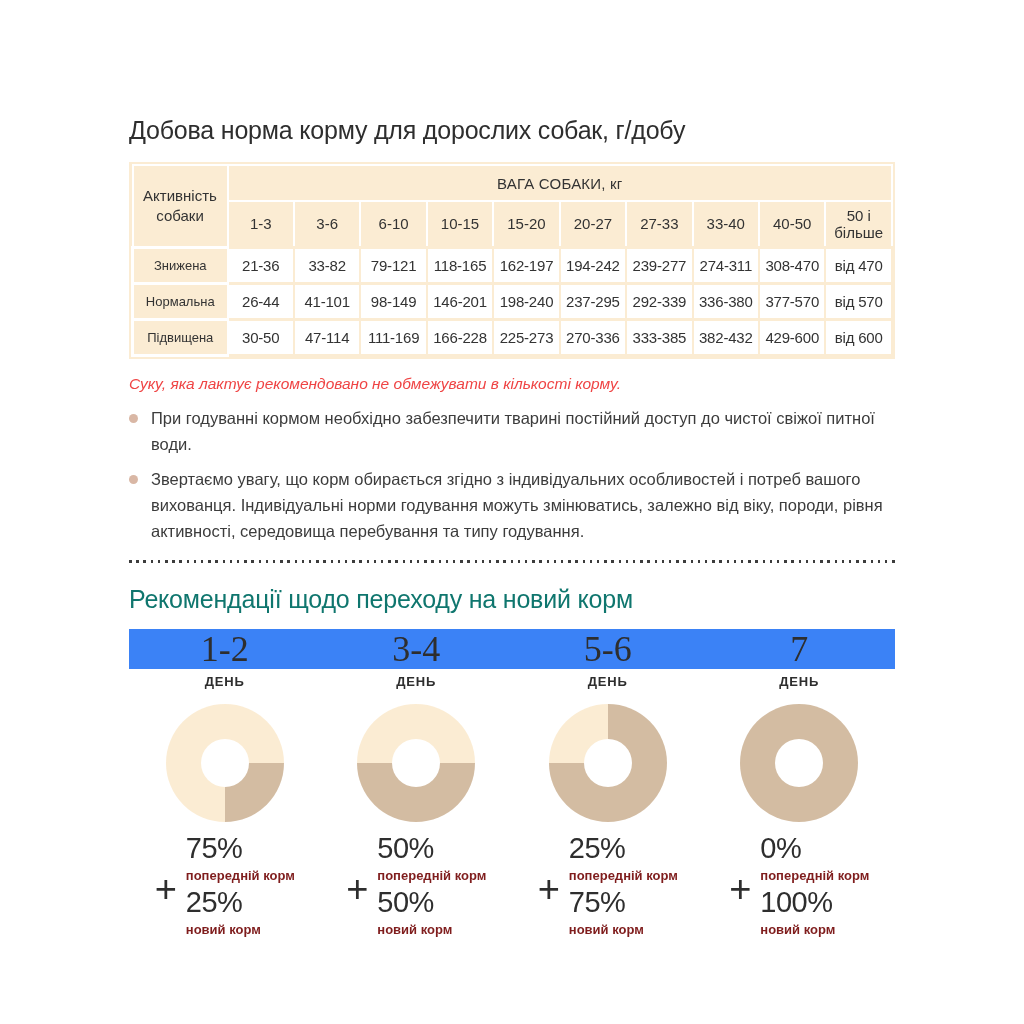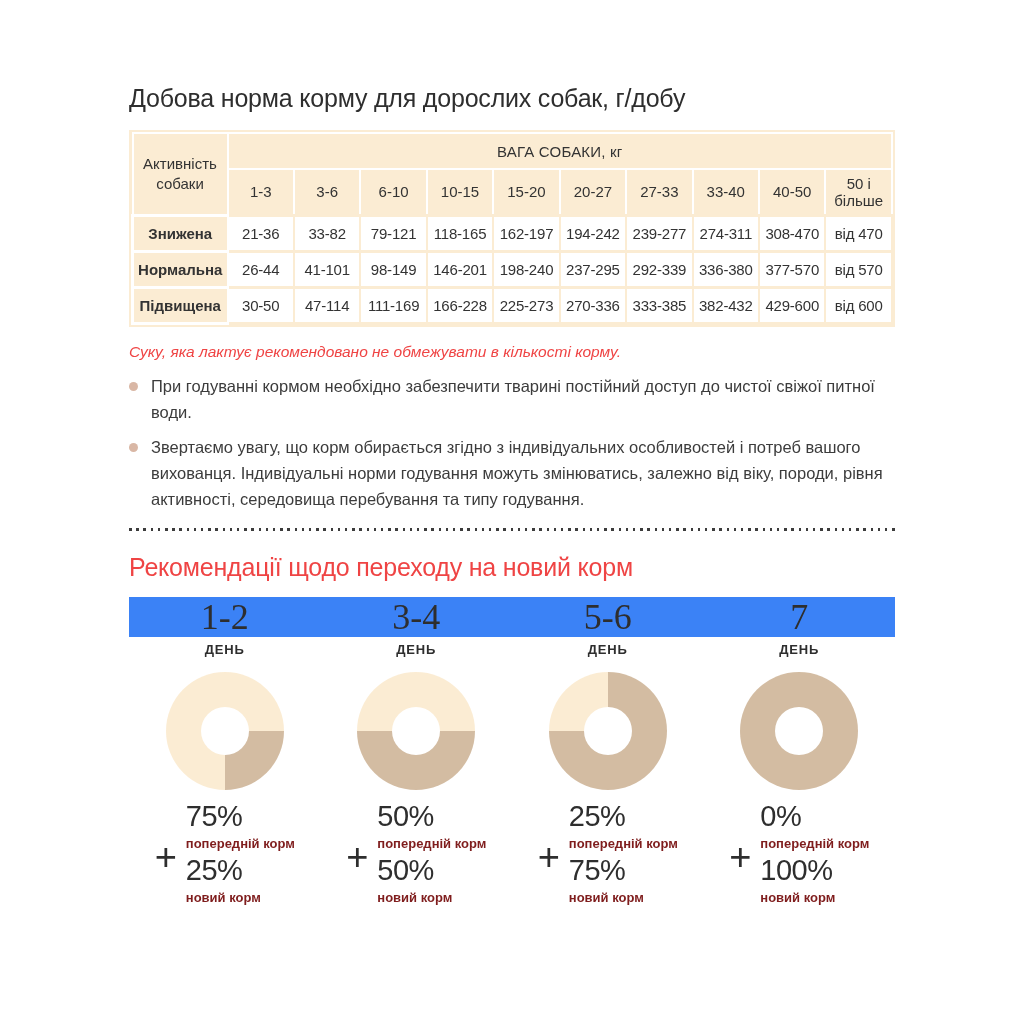--- a/index.html
+++ b/index.html
@@ -7,21 +7,21 @@
   body {
     width: 1024px;
     height: 1024px;
     font-family: "Liberation Sans", sans-serif;
     color: #333333;
     overflow: hidden;
   }
   .content {
     width: 766px;
     margin: 0 auto;
-    padding-top: 84px;
+    padding-top: 116px;
   }
 
   
   .page-title {
     font-size: 25px;
     font-weight: 400;
     color: #2e2e2e;
     letter-spacing: -0.2px;
     margin-bottom: 17px;
   }
@@ -54,22 +54,22 @@
   }
   th.corner {
     line-height: 1.3;
     font-size: 15.5px;
   }
   thead tr.cols th { height: 46px; line-height: 1.15; }
   tbody th.rowlabel {
     background: #fbecd3;
     border: 3px solid #ffffff;
     border-right-width: 2px;
-    font-weight: 700;
-    font-size: 15px;
+    font-weight: 400;
+    font-size: 13px;
     height: 36px;
   }
   tbody td {
     background: #ffffff;
     border: 3px solid #fbecd3;
     border-left-width: 2px;
     border-right-width: 2px;
     height: 36px;
     letter-spacing: -0.2px;
     margin-left: 32px;
@@ -103,21 +103,21 @@
     margin-top: 16px;
     height: 3px;
     background-image: repeating-linear-gradient(90deg, #3c3c3c 0 2.5px, transparent 2.5px 7.2px);
   }
 
   
   .transition-title {
     margin-top: 22px;
     font-size: 25px;
     font-weight: 400;
-    color: #ef4444;
+    color: #0f766e;
     letter-spacing: -0.2px;
   }
   .day-band {
     margin-top: 15px;
     background: #3b82f6;
     height: 40px;
     display: flex;
   }
   .day-band .cell, .day-labels .cell, .donut-row .cell, .legend-row .cell {
     flex: 1 1 0;

